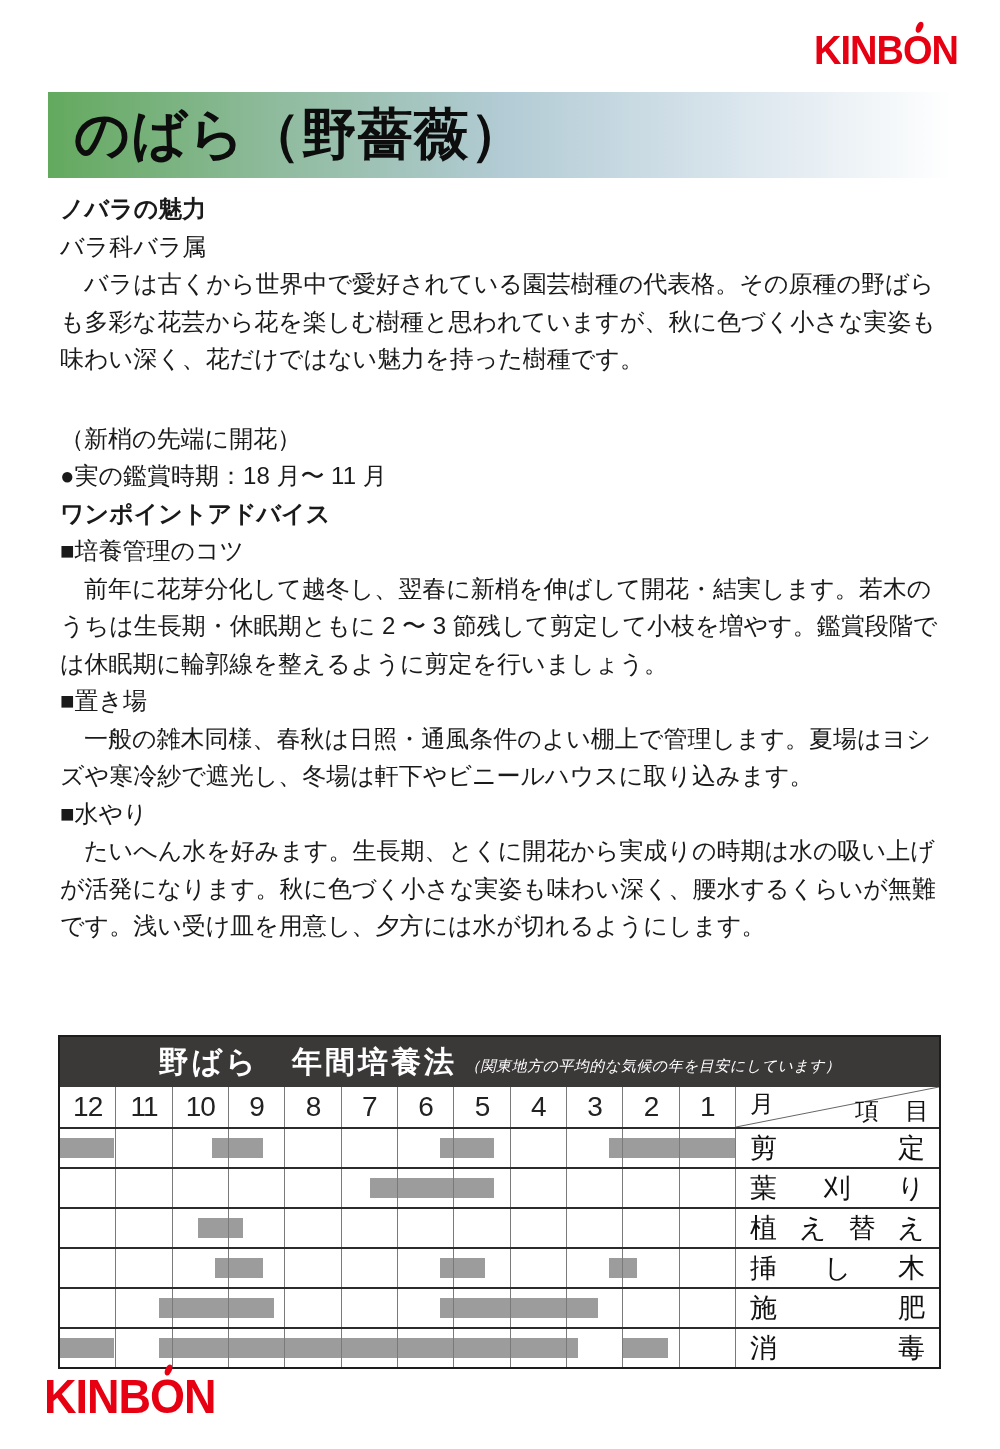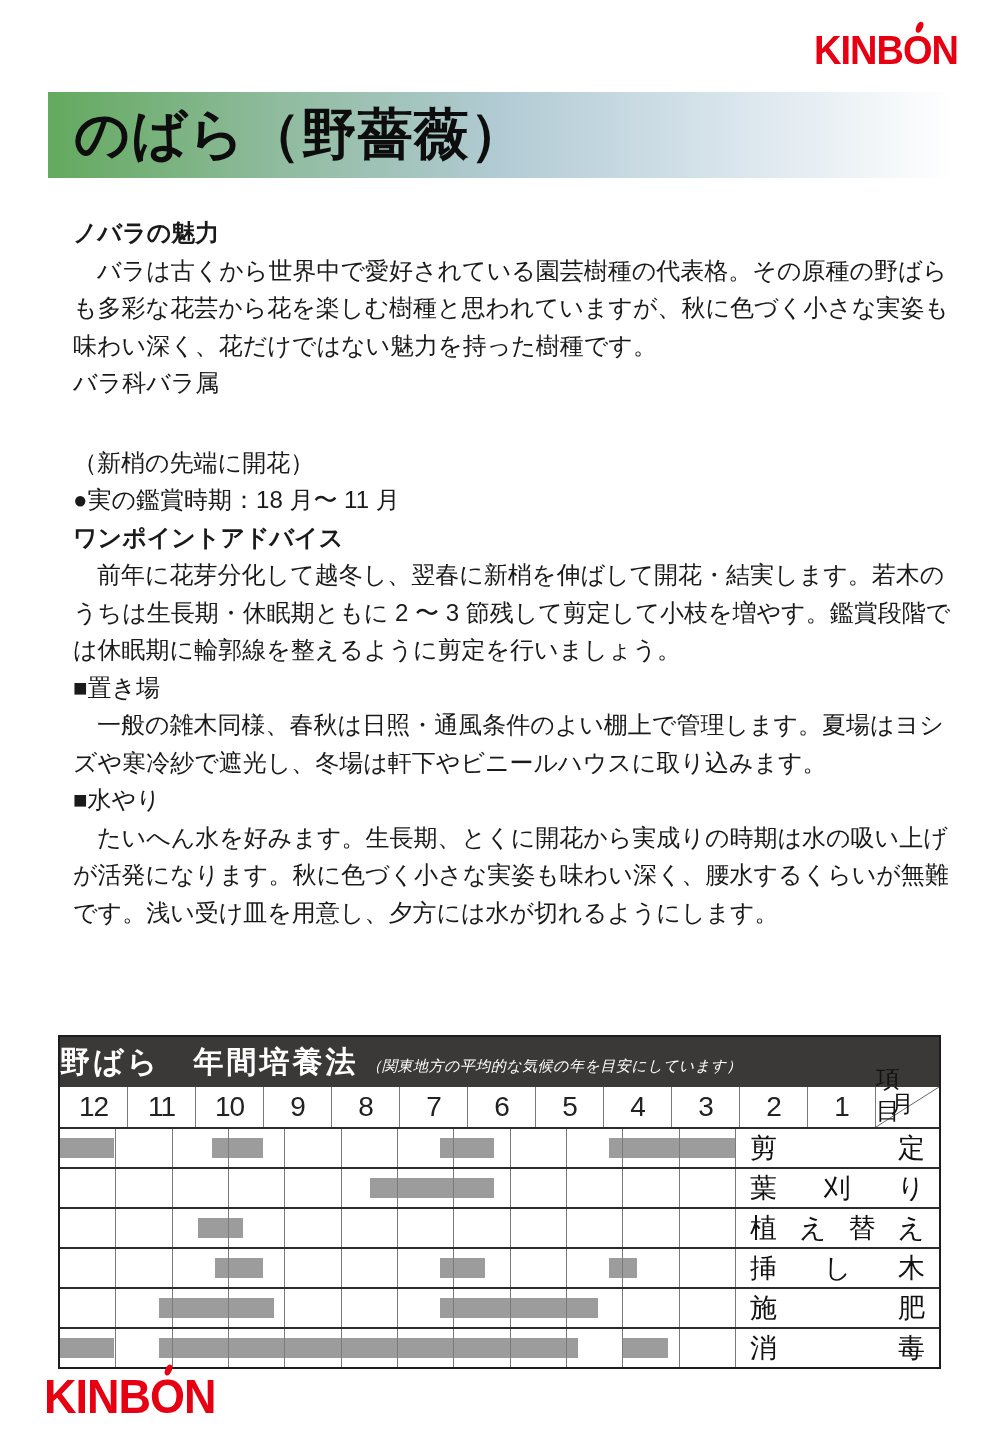--- a/index.html
+++ b/index.html
@@ -15,37 +15,37 @@
   .logo-bottom{top:1374px;left:44px;font-size:45px;transform:scaleY(1.08);}
   .logo-mark{position:absolute;top:-7px;left:70.5%;width:7px;height:10px;
     background:var(--brand,#e60012);transform:skewX(-18deg) rotate(12deg);
     border-radius:45% 55% 40% 60%;}
   
   .title-banner{position:absolute;left:48px;top:92px;width:904px;height:86px;
     display:flex;align-items:center;box-sizing:border-box;padding-left:26px;}
   .title-banner h1{margin:0;font-family:Liberation Mono, monospace;
     font-size:55px;font-weight:bold;color:#0d0d0d;letter-spacing:1px;}
   
-  .content{position:absolute;left:73px;top:190px;width:886px;
-    font-size:24px;line-height:37.5px;margin-top:24px;}
+  .content{position:absolute;left:60px;top:190px;width:886px;
+    font-size:24px;line-height:37.5px;}
   .content h2{font-size:24px;font-weight:bold;margin:0;}
   .content p{margin:0;}
   .advice{margin-top:43px;}
   .bullets{margin-top:42px;}
   .bullet-line{line-height:37.5px;}
   
   .gantt{position:absolute;left:58px;top:1035px;width:883px;
     border:2px solid #1d1d1d;box-sizing:border-box;background:#fff;}
   .gantt-title{height:50px;background:var(--table-header-bg,#3b3838);color:#fff;
-    display:flex;align-items:center;gap:8px;}
+    display:flex;align-items:center;justify-content:center;gap:8px;}
   .gt-main{font-family:"Liberation Serif","DejaVu Serif",serif;font-weight:bold;
     font-size:30px;letter-spacing:3px;}
   .gt-sub{font-size:15px;letter-spacing:0.5px;padding-top:8px;font-style:italic;}
   .gantt-header{display:flex;height:40px;border-bottom:2px solid #2b2b2b;}
-  .months-area{width:816px;display:flex;box-sizing:border-box;}
+  .months-area{width:676px;display:flex;box-sizing:border-box;}
   .mh-cell{flex:1;border-right:1px solid #7a7a7a;display:flex;align-items:center;
     justify-content:center;font-size:28px;color:#222;letter-spacing:-1px;}
   .corner{flex:1;position:relative;font-family:"Liberation Serif","DejaVu Serif",serif;
     font-size:24px;color:#111;}
   .corner svg{position:absolute;inset:0;width:100%;height:100%;}
   .corner .c-top{position:absolute;top:1px;left:14px;}
   .corner .c-bottom{position:absolute;bottom:0px;right:0;letter-spacing:10px;}
   .g-row{display:flex;height:38px;border-bottom:2px solid #2b2b2b;}
   .g-row:last-child{border-bottom:none;}
   .row-months{width:676px;position:relative;box-sizing:border-box;}
@@ -64,28 +64,29 @@
   <span>KINBON</span>
   <span class="logo-mark"></span>
 </div>
 
 <div class="title-banner" style="background: linear-gradient(90deg, rgb(99, 169, 94), rgb(143, 187, 157), rgb(178, 203, 212), rgb(216, 228, 236), rgb(255, 255, 255));">
   <h1>のばら（野薔薇）</h1>
 </div>
 
 <div class="content">
   <h2>ノバラの魅力</h2>
+  <p>バラ科バラ属</p>
   <p>　バラは古くから世界中で愛好されている園芸樹種の代表格。その原種の野ばらも多彩な花芸から花を楽しむ樹種と思われていますが、秋に色づく小さな実姿も味わい深く、花だけではない魅力を持った樹種です。</p>
-  <p>バラ科バラ属</p>
   <div class="bullets" id="bullets">
       <div class="bullet-line">（新梢の先端に開花）</div>
       <div class="bullet-line">●実の鑑賞時期：18 月〜 11 月</div>
     </div>
   <h2 class="advice">ワンポイントアドバイス</h2>
   <div id="advice-items">
+      <div>■培養管理のコツ</div>
       <p>　前年に花芽分化して越冬し、翌春に新梢を伸ばして開花・結実します。若木のうちは生長期・休眠期ともに 2 〜 3 節残して剪定して小枝を増やす。鑑賞段階では休眠期に輪郭線を整えるように剪定を行いましょう。</p>
       <div>■置き場</div>
       <p>　一般の雑木同様、春秋は日照・通風条件のよい棚上で管理します。夏場はヨシズや寒冷紗で遮光し、冬場は軒下やビニールハウスに取り込みます。</p>
       <div>■水やり</div>
       <p>　たいへん水を好みます。生長期、とくに開花から実成りの時期は水の吸い上げが活発になります。秋に色づく小さな実姿も味わい深く、腰水するくらいが無難です。浅い受け皿を用意し、夕方には水が切れるようにします。</p>
     </div>
 </div>
 
 <div class="gantt">
   <div class="gantt-title">

